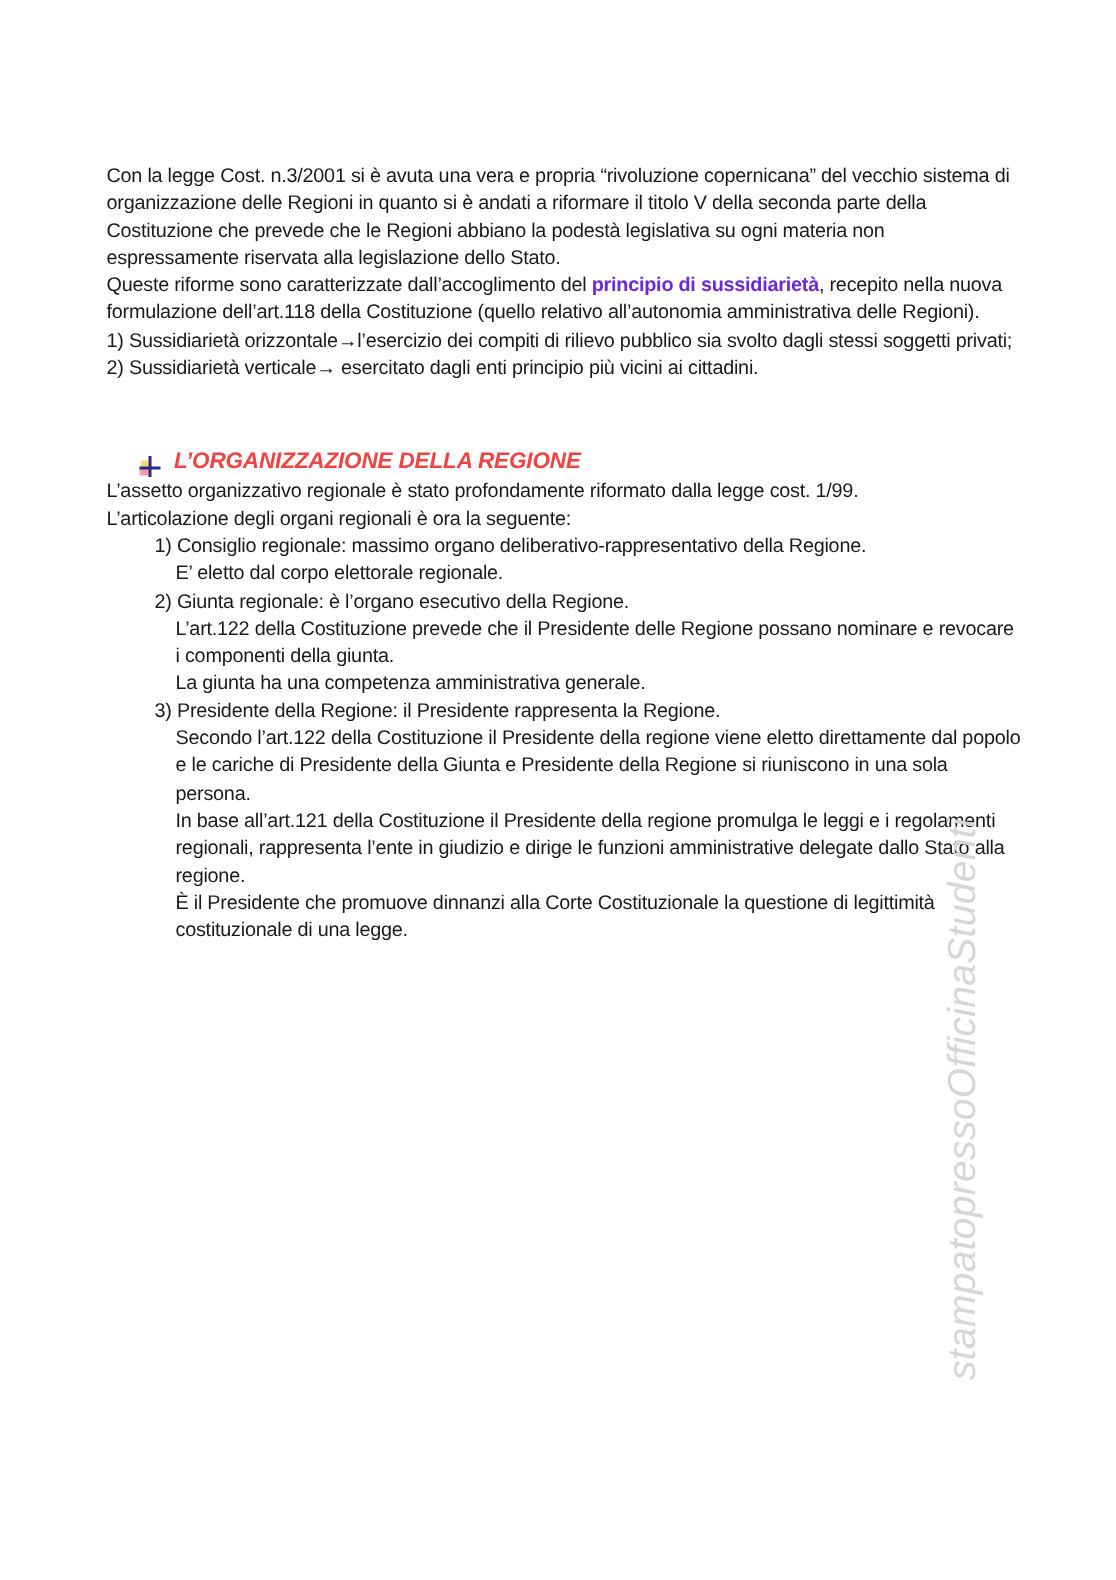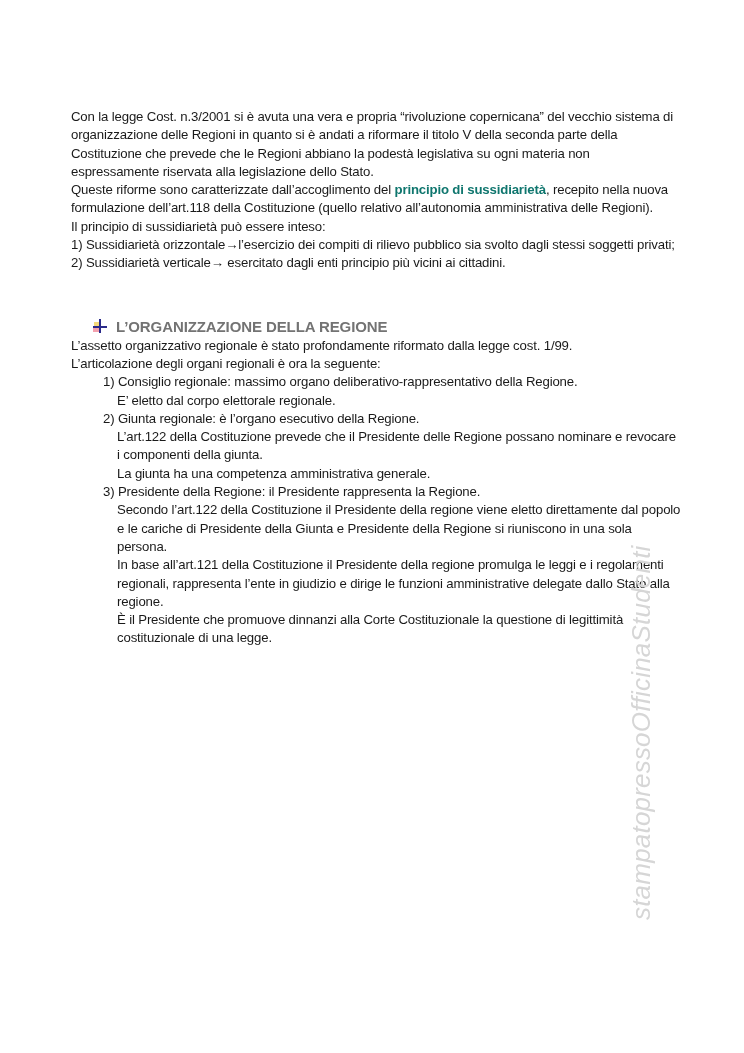--- a/index.html
+++ b/index.html
@@ -1,42 +1,41 @@
 <!DOCTYPE html>
 <html><head>
 <meta charset="utf-8">
 <style>
   html, body { margin: 0; padding: 0; background: #ffffff; }
   body { width: 744px; height: 1053px; position: relative; overflow: hidden;
          font-family: "Liberation Sans", sans-serif; color: #1a1a1a; }
   .page { position: absolute; left: 71px; top: 108px; width: 610px;
           font-size: 13.2px; line-height: 18.3px; letter-spacing: -0.15px; }
   .p { margin: 0; }
-  .red { color: #0f766e; font-weight: bold; }
-  .heading { margin: 43px 0 0 22px; color: #737373; font-weight: bold;
-             font-size: 15px; line-height: 21px; display: flex; align-items: center; letter-spacing: -0.1px; }
+  .red { color: #6d28d9; font-weight: bold; }
+  .heading { margin: 43px 0 0 22px; color: #ef4444; font-weight: bold;
+             font-size: 15px; line-height: 21px; display: flex; align-items: flex-end; letter-spacing: -0.1px; font-style: italic; }
   .bullet { width: 14px; height: 14px; position: relative; margin-right: 9px; flex: 0 0 auto; }
   .bullet .v { position: absolute; left: 6px; top: 0; width: 2px; height: 14px; background: #2a2a8a; }
   .bullet .h { position: absolute; left: 0; top: 7px; width: 14px; height: 2px; background: #2a2a8a; }
   .bullet .blob1 { position: absolute; left: 1px; top: 3px; width: 7px; height: 5px; background: #f3d15a; opacity: .8; }
   .bullet .blob2 { position: absolute; left: 0; top: 8px; width: 7px; height: 5px; background: #f08a9a; opacity: .8; }
   .item { margin-left: 32px; }
   .sub { margin-left: 46px; }
   b { font-weight: normal; }
   .watermark { position: absolute; left: 626px; top: 920px; transform-origin: 0 0;
                transform: rotate(-90deg); font-style: italic; font-size: 26px;
                color: #d6d6d6; white-space: nowrap; letter-spacing: 0.2px; }
 </style>
 </head>
 <body>
 
 <div class="page">
   <p class="p">Con la legge Cost. n.3/2001 si è avuta una vera e propria “rivoluzione copernicana” del vecchio sistema di organizzazione delle Regioni in quanto si è andati a riformare il titolo V della seconda parte della Costituzione che prevede che le Regioni abbiano la podestà legislativa su ogni materia non espressamente riservata alla legislazione dello Stato.</p>
   <p class="p"><span>Queste riforme sono caratterizzate dall’accoglimento del </span><span class="red">principio di sussidiarietà</span><span>, recepito nella nuova formulazione dell’art.118 della Costituzione (quello relativo all’autonomia amministrativa delle Regioni).</span></p>
-  <p class="p">Il principio di sussidiarietà può essere inteso:</p>
   <p class="p"><span>1) </span><b>Sussidiarietà orizzontale</b><span>→</span><span>l’esercizio dei compiti di rilievo pubblico sia svolto dagli stessi soggetti privati;</span></p>
   <p class="p"><span>2) </span><b>Sussidiarietà verticale</b><span>→</span><span> esercitato dagli enti principio più vicini ai cittadini.</span></p>
 
   <div class="heading">
     <span class="bullet">
         <span class="blob1"></span>
         <span class="blob2"></span>
         <span class="v"></span>
         <span class="h"></span>
       </span>

